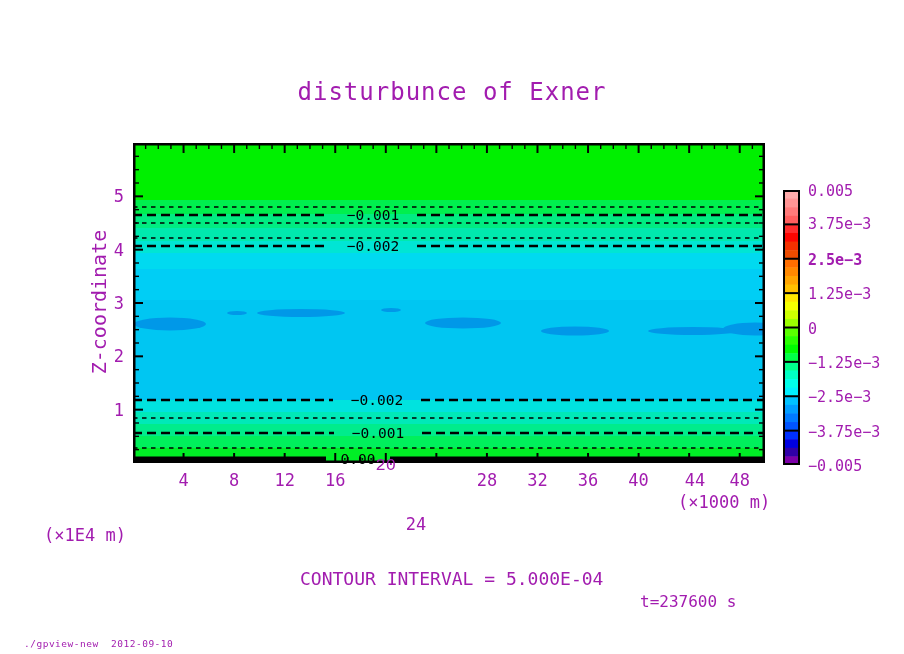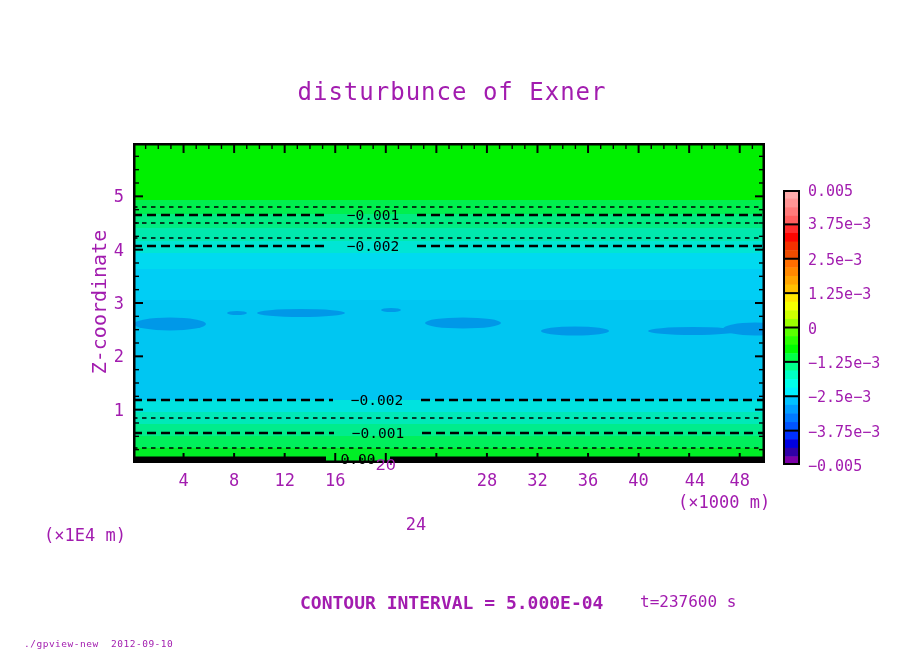--- a/index.html
+++ b/index.html
@@ -6,21 +6,21 @@
   #fig{position:relative;width:904px;height:654px;background:#ffffff;overflow:hidden;
        font-family:"DejaVu Sans Mono", monospace;color:#a21caf;}
   .abs{position:absolute;white-space:pre;}
   #title{top:78px;left:0;width:904px;text-align:center;font-size:24px;letter-spacing:1px;}
   #plot{left:133px;top:143px;}
   #ylabel{left:-8px;top:292px;width:210px;text-align:center;font-size:20px;
           transform:rotate(-90deg);transform-origin:105px 10px;}
   #xlabel{left:346px;top:519px;width:200px;text-align:center;font-size:20px;}
   #yunit{left:44px;top:477px;font-size:17px;margin-top:48px;}
   #xunit{left:678px;top:492px;font-size:17px;}
-  #contourinterval{left:300px;top:592px;font-size:18px;font-weight:bold;}
+  #contourinterval{left:300px;top:568px;font-size:18px;}
   #timetext{left:640px;top:592px;font-size:16px;}
   #footleft{left:24px;top:638px;font-size:9.5px;letter-spacing:0.5px;}
   #footright{left:567px;top:638px;font-size:9.5px;}
   .ytick{width:32px;text-align:right;font-size:17px;}
   .xtick{width:44px;text-align:center;font-size:17px;}
   .cblab{font-size:15px;}
   #cbar{left:783px;top:190px;width:17px;height:275px;}
 </style>
 </head>
 <body>
@@ -283,20 +283,20 @@
     <div class="abs xtick" style="left: 616.6px; top: 470px;">40</div>
     <div class="abs xtick" style="left: 673px; top: 470px;">44</div>
     <div class="abs xtick" style="left: 717.72px; top: 470px;">48</div>
     <div class="abs ytick" style="left: 92px; top: 186.333px;">5</div>
     <div class="abs ytick" style="left: 92px; top: 239.667px;">4</div>
     <div class="abs ytick" style="left: 92px; top: 293px;">3</div>
     <div class="abs ytick" style="left: 92px; top: 346.333px;">2</div>
     <div class="abs ytick" style="left: 92px; top: 399.667px;">1</div>
     <div class="abs cblab" style="left: 808px; top: 182px;">0.005</div>
     <div class="abs cblab" style="left: 808px; top: 215px;">3.75e−3</div>
-    <div class="abs cblab" style="left: 808px; top: 250.75px;">2.5e−3</div>
+    <div class="abs cblab" style="left: 808px; top: 250.75px; font-weight: bold;">2.5e−3</div>
     <div class="abs cblab" style="left: 808px; top: 285.125px;">1.25e−3</div>
     <div class="abs cblab" style="left: 808px; top: 319.5px;">0</div>
     <div class="abs cblab" style="left: 808px; top: 353.875px;">−1.25e−3</div>
     <div class="abs cblab" style="left: 808px; top: 388.25px;">−2.5e−3</div>
     <div class="abs cblab" style="left: 808px; top: 422.625px;">−3.75e−3</div>
     <div class="abs cblab" style="left: 808px; top: 457px;">−0.005</div>
   </div>
 
 </body></html>

